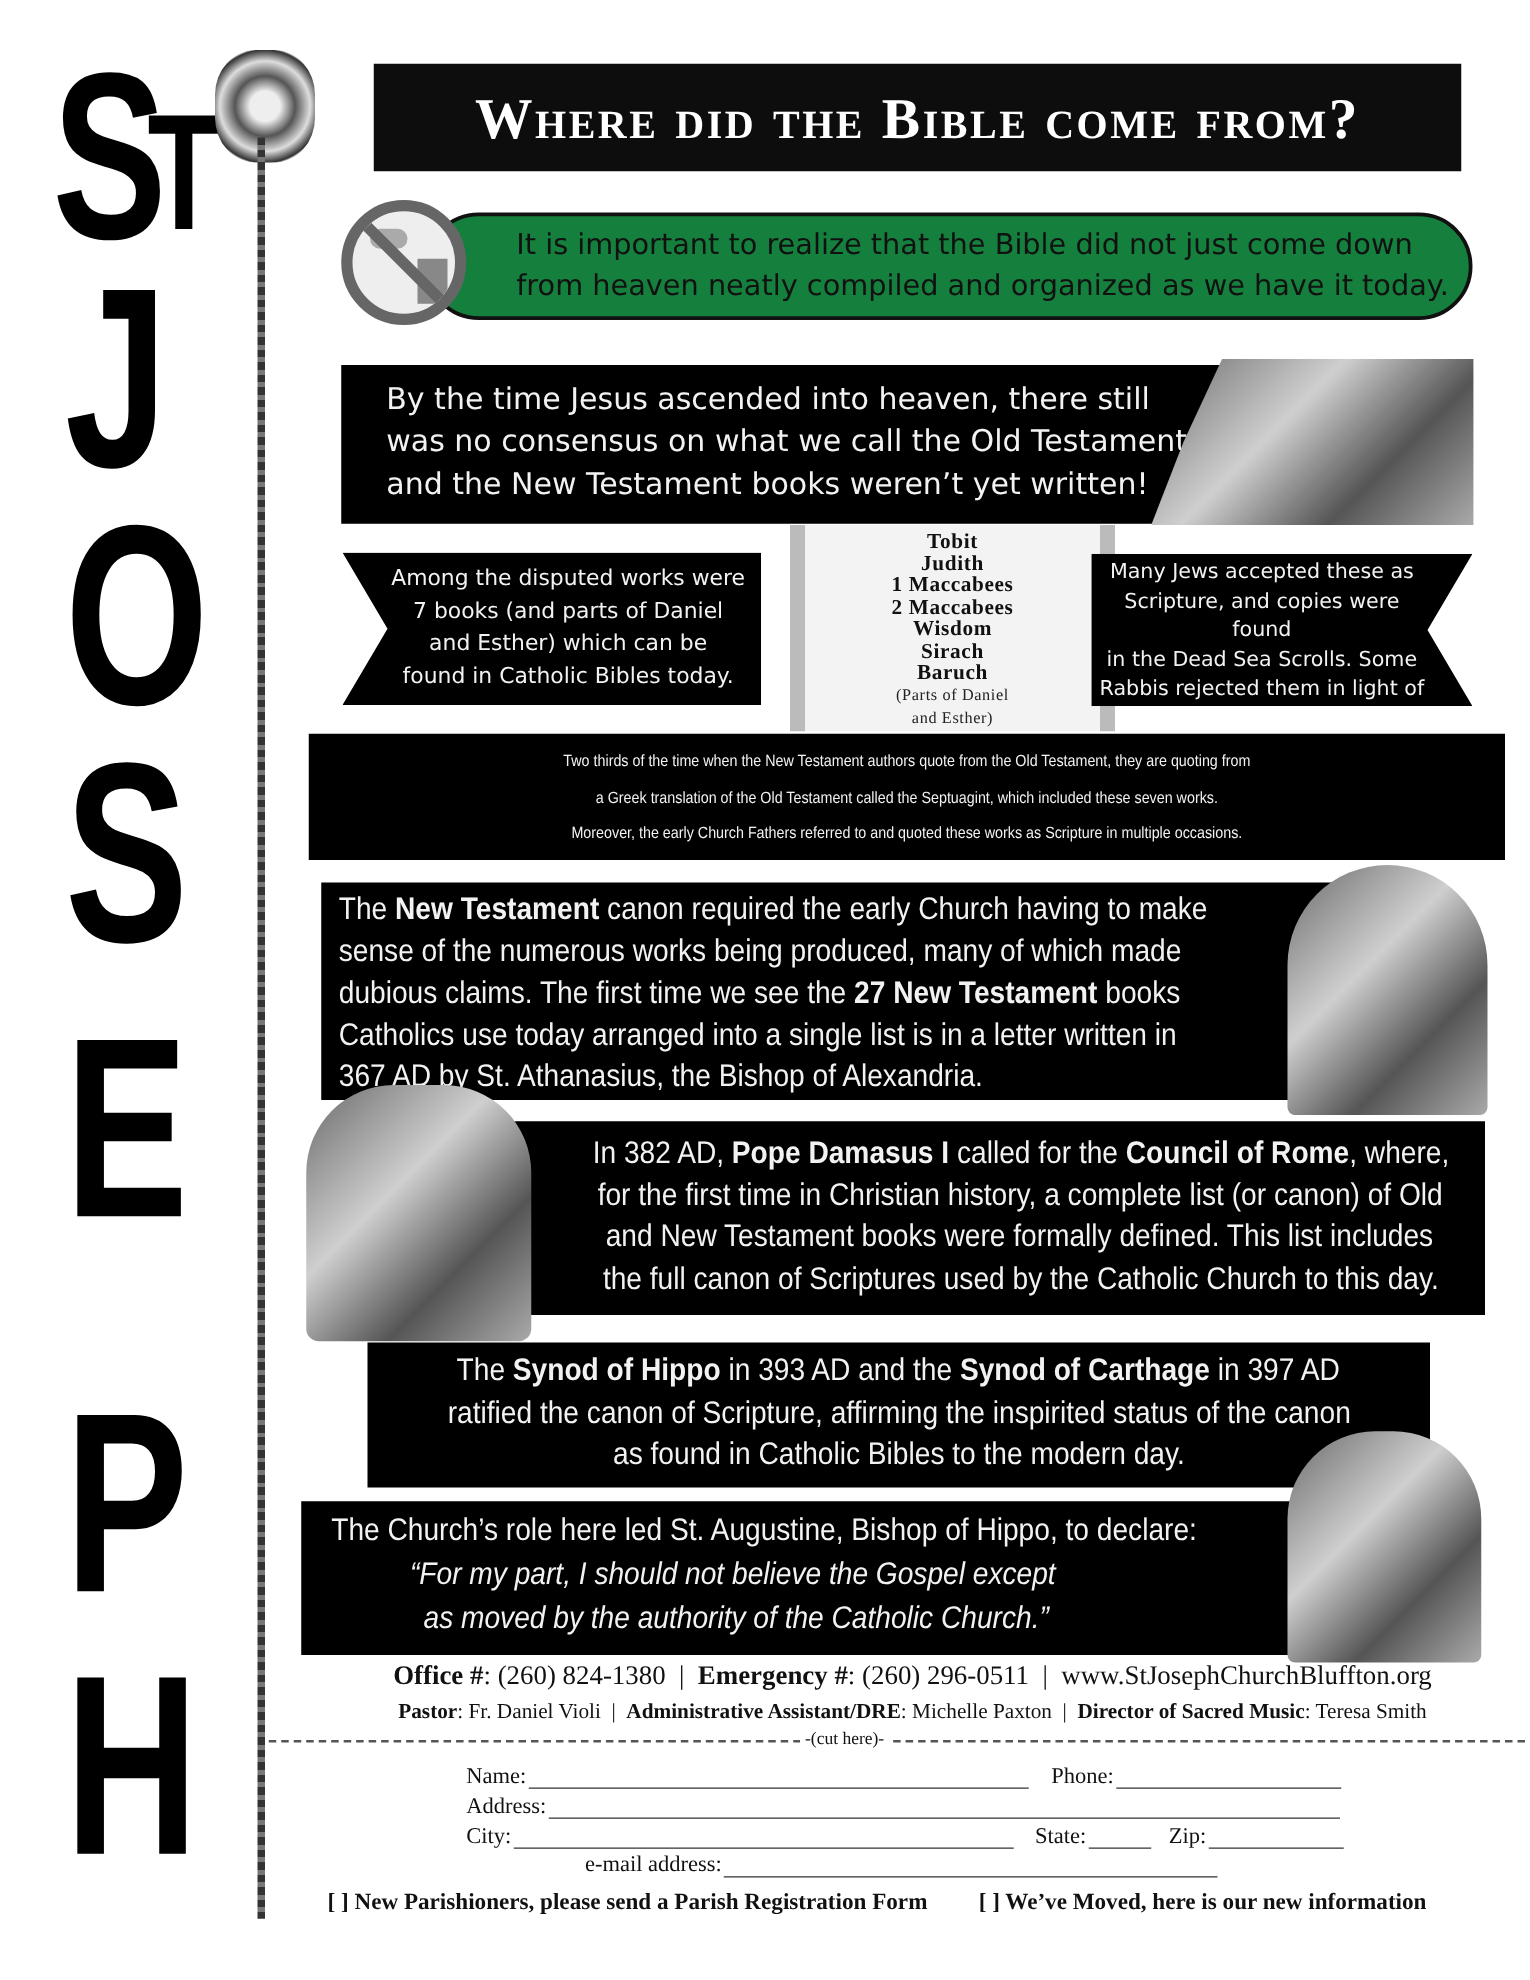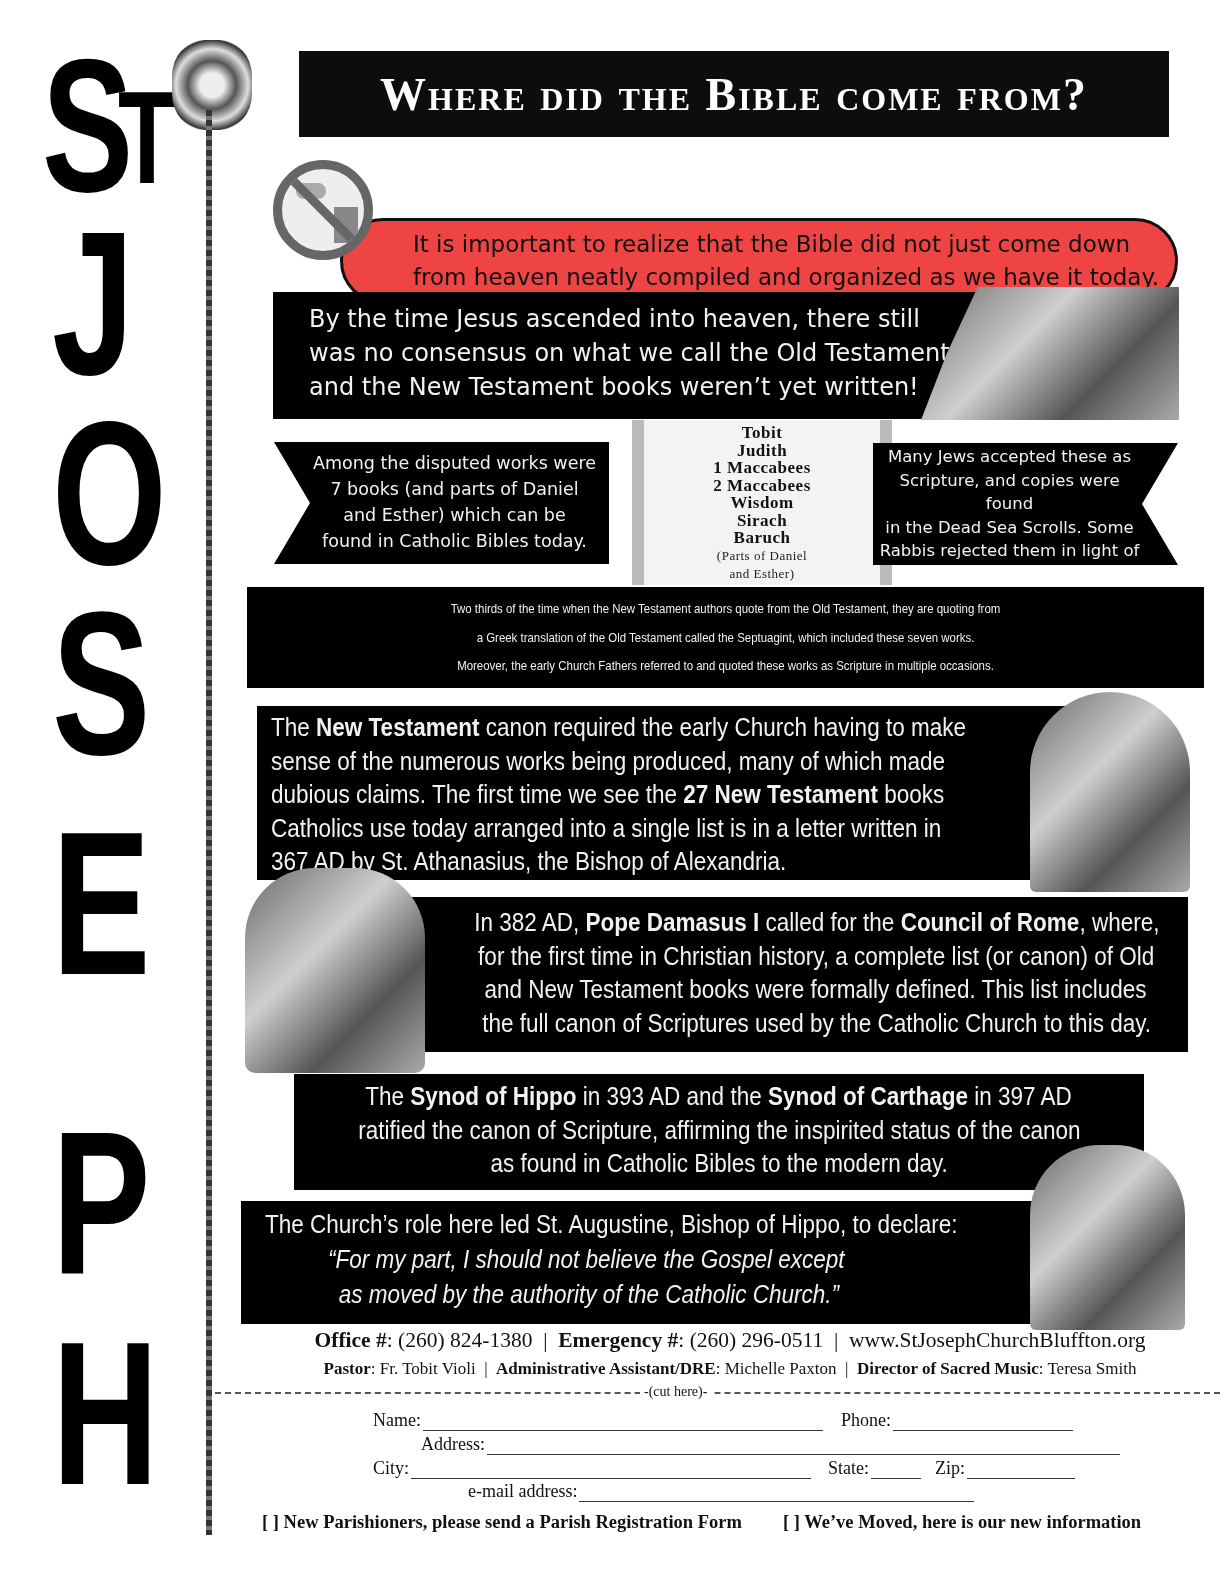--- a/index.html
+++ b/index.html
@@ -7,22 +7,22 @@
   .abs{position:absolute;}
   .dark{background:#000000;color:#f2f2f2;}
   
   .st-letter{position:absolute;font-family:"Liberation Sans",sans-serif;font-weight:bold;color:#000;line-height:1;
     transform:scaleX(0.72);transform-origin:left top;}
   .st-letter .main{position:relative;z-index:1;}
   
   .stem{position:absolute;left:206px;top:110px;width:6px;height:1425px;background:repeating-linear-gradient(#333 0 6px,#777 6px 10px);}
   .title-bar{left:299px;top:51px;width:870px;height:86px;background:#0d0d0d;color:#fff;font-family:"Liberation Serif",serif;font-weight:bold;
     font-size:46px;letter-spacing:2px;display:flex;align-items:center;justify-content:center;font-variant:small-caps;}
-  .pill{left:340px;top:170px;width:838px;height:86px;border:3px solid #111;border-radius:44px;background:#ef4444;box-sizing:border-box;
-    display:flex;align-items:center;padding-left:70px;font-size:23px;line-height:33px;font-family:"DejaVu Sans",sans-serif;margin-top:48px;}
+  .pill{left:340px;top:170px;width:838px;height:86px;border:3px solid #111;border-radius:44px;background:#15803d;box-sizing:border-box;
+    display:flex;align-items:center;padding-left:70px;font-size:23px;line-height:33px;font-family:"DejaVu Sans",sans-serif;}
   .nosign{left:273px;top:160px;width:100px;height:100px;border-radius:50%;border:9px solid #666;box-sizing:border-box;background:#eee;overflow:hidden;}
   .nosign .slash{position:absolute;left:38px;top:-12px;width:9px;height:110px;background:#666;transform:rotate(-45deg);}
   .nosign .church{position:absolute;left:52px;top:38px;width:24px;height:36px;background:#888;}
   .nosign .cloud{position:absolute;left:14px;top:14px;width:30px;height:16px;border-radius:10px;background:#aaa;}
   .box{box-sizing:border-box;}
   .banner1{left:273px;top:292px;width:720px;height:127px;font-size:24px;line-height:34px;padding:10px 0 0 36px;font-family:"DejaVu Sans",sans-serif;}
   .img-ph{background:linear-gradient(135deg,#6a6a6a,#cfcfcf 40%,#555 70%,#aaa);}
   .ribbon-left{left:274px;top:442px;width:335px;height:122px;font-size:17.5px;line-height:26px;text-align:center;padding:8px 8px 0 34px;font-family:"DejaVu Sans",sans-serif;
     clip-path:polygon(0 0,100% 0,100% 100%,0 100%,36px 50%);}
   .ribbon-right{left:873px;top:443px;width:305px;height:122px;font-size:16.5px;line-height:23.5px;text-align:center;padding:2px 36px 0 4px;font-family:"DejaVu Sans",sans-serif;
@@ -157,40 +157,40 @@
 <div class="abs img-ph aug-img"></div>
 
 <div class="abs contact1">
   <b>Office #</b><span>: (260) 824-1380</span>
   &nbsp;<span>|</span>&nbsp;
   <b>Emergency #</b><span>: (260) 296-0511</span>
   &nbsp;<span>|</span>&nbsp;
   <span>www.StJosephChurchBluffton.org</span>
 </div>
 <div class="abs contact2">
-  <b>Pastor</b><span>: Fr. Tobit Violi</span>
+  <b>Pastor</b><span>: Fr. Daniel Violi</span>
   &nbsp;<span>|</span>&nbsp;
   <b>Administrative Assistant/DRE</b><span>: Michelle Paxton</span>
   &nbsp;<span>|</span>&nbsp;
   <b>Director of Sacred Music</b><span>: Teresa Smith</span>
 </div>
 
 <div class="abs cut"></div>
 <div class="abs cut-label">-(cut here)-</div>
 
 <div class="form">
   <div class="field" style="left:373px;top:1410px;">
     <span>Name:</span>
       <span class="line" style="width:400px;"></span>
   </div>
   <div class="field" style="left:841px;top:1410px;">
     <span>Phone:</span>
       <span class="line" style="width:180px;"></span>
   </div>
-  <div class="field" style="left:373px;top:1434px;margin-left:48px;">
+  <div class="field" style="left:373px;top:1434px;">
     <span>Address:</span>
       <span class="line" style="width:633px;"></span>
   </div>
   <div class="field" style="left:373px;top:1458px;">
     <span>City:</span>
       <span class="line" style="width:400px;"></span>
   </div>
   <div class="field" style="left:828px;top:1458px;">
     <span>State:</span>
       <span class="line" style="width:50px;"></span>

